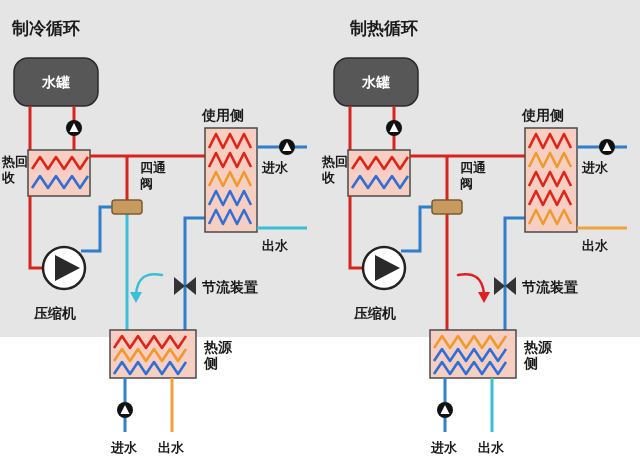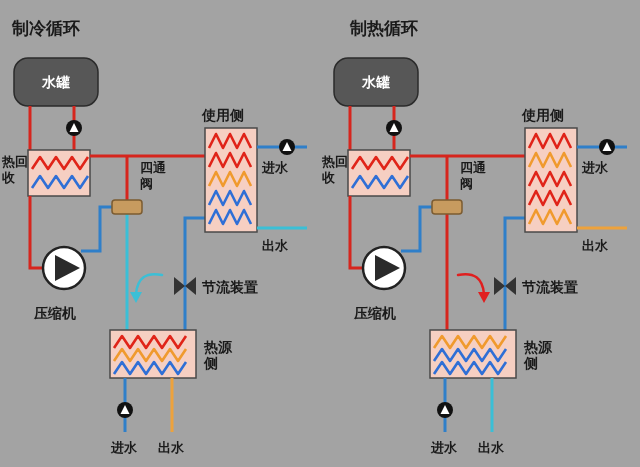--- a/index.html
+++ b/index.html
@@ -1,17 +1,17 @@
 <!DOCTYPE html>
 <html><head>
 <meta charset="utf-8">
 <style>
   html,body{margin:0;padding:0;background:#ffffff;}
   body{width:640px;height:467px;font-family:"Liberation Sans",sans-serif;}
-  .wrap{display:flex;width:640px;height:467px;background:#a3a3a3;}
+  .wrap{display:flex;width:640px;height:337px;background:#e5e5e5;}
   svg{display:block;}
   text{font-family:"Liberation Sans",sans-serif;font-weight:bold;fill:#1a1a1a;}
   .title{font-size:17px;}
   .lbl{font-size:13px;}
   .lbl-lg{font-size:14px;}
   .tank{fill:#575757;stroke:#2b2b2b;stroke-width:1.5;}
   .tank-label{fill:#ffffff;font-size:14px;}
   .hx{fill:#f6cfc2;stroke:#4a4a4a;stroke-width:1.5;}
   .coil{fill:none;stroke-width:2.6;stroke-linejoin:round;}
   .pipe-hot{stroke:#d6251d;stroke-width:3;fill:none;}

